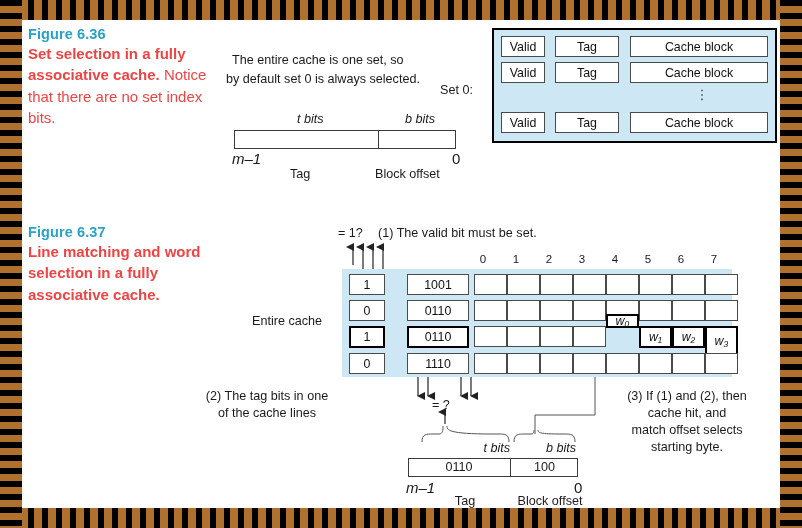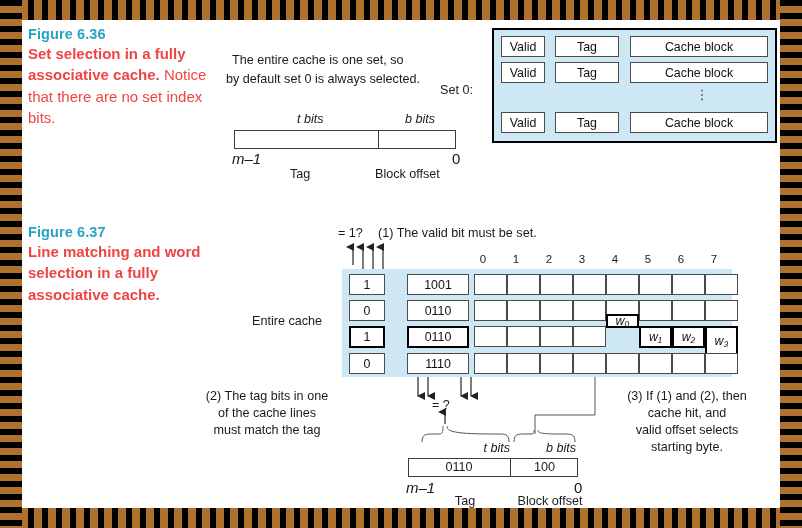--- a/index.html
+++ b/index.html
@@ -195,29 +195,28 @@
     <div class="cell" style="left:518px;top:333px;width:33px;height:21px;"></div>
     <div class="cell" style="left:551px;top:333px;width:33px;height:21px;"></div>
     <div class="cell" style="left:584px;top:333px;width:33px;height:21px;"></div>
     <div class="cell" style="left:617px;top:333px;width:33px;height:21px;"></div>
     <div class="cell" style="left:650px;top:333px;width:33px;height:21px;"></div>
     <div class="cell" style="left:683px;top:333px;width:33px;height:21px;"></div>
 
     <div class="tc" style="left:150px;top:368px;width:190px;line-height:1.34;">
       <div>(2) The tag bits in one</div>
       <div>of the cache lines</div>
-      <div>must match the tag</div>
     </div>
 
     <div class="t" style="left:410px;top:378px;">= ?</div>
 
     <div class="tc" style="left:575px;top:368px;width:180px;line-height:1.34;">
       <div>(3) If (1) and (2), then</div>
       <div>cache hit, and</div>
-      <div>valid offset selects</div>
+      <div>match offset selects</div>
       <div>starting byte.</div>
     </div>
 
     <div class="tc ital" style="left:398px;top:421px;width:90px;">t bits</div>
     <div class="tc ital" style="left:488px;top:421px;width:66px;">b bits</div>
 
     <div class="box" style="left:386px;top:438px;width:170px;height:19px;"></div>
     <div class="line" style="left:488px;top:438px;width:1px;height:19px;"></div>
     <div class="tc" style="left:386px;top:440px;width:102px;">0110</div>
     <div class="tc" style="left:489px;top:440px;width:67px;">100</div>

